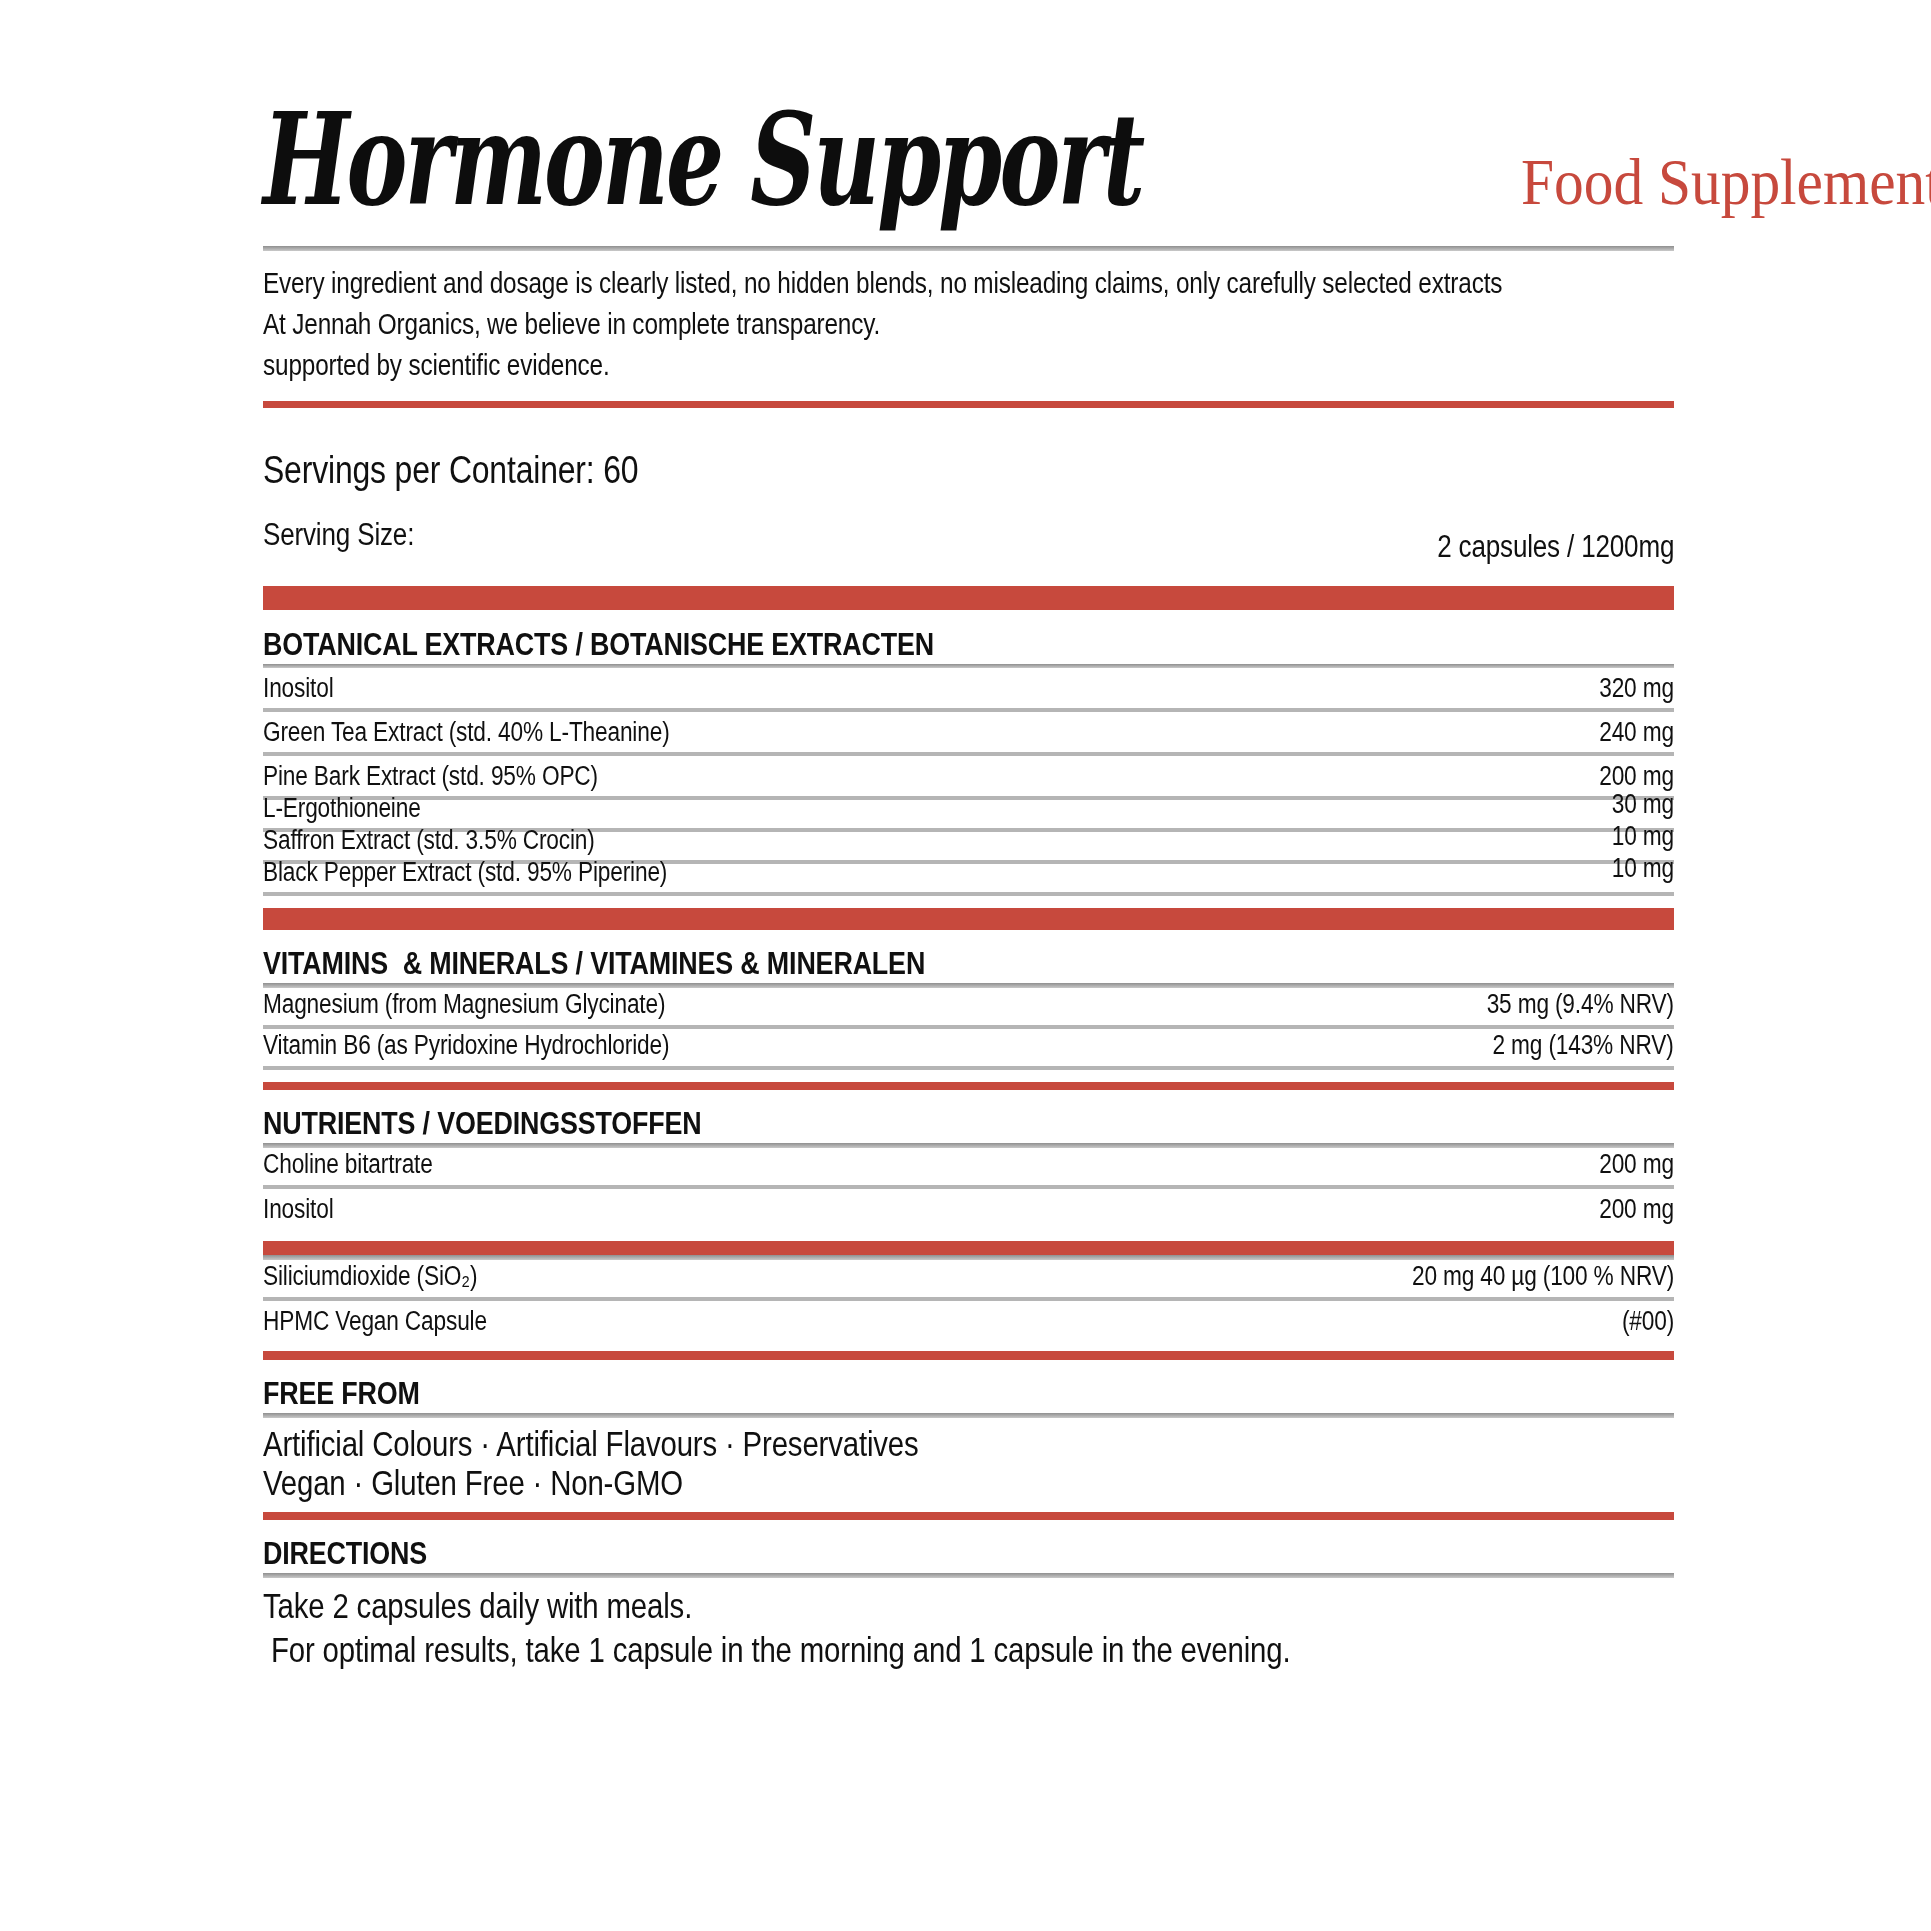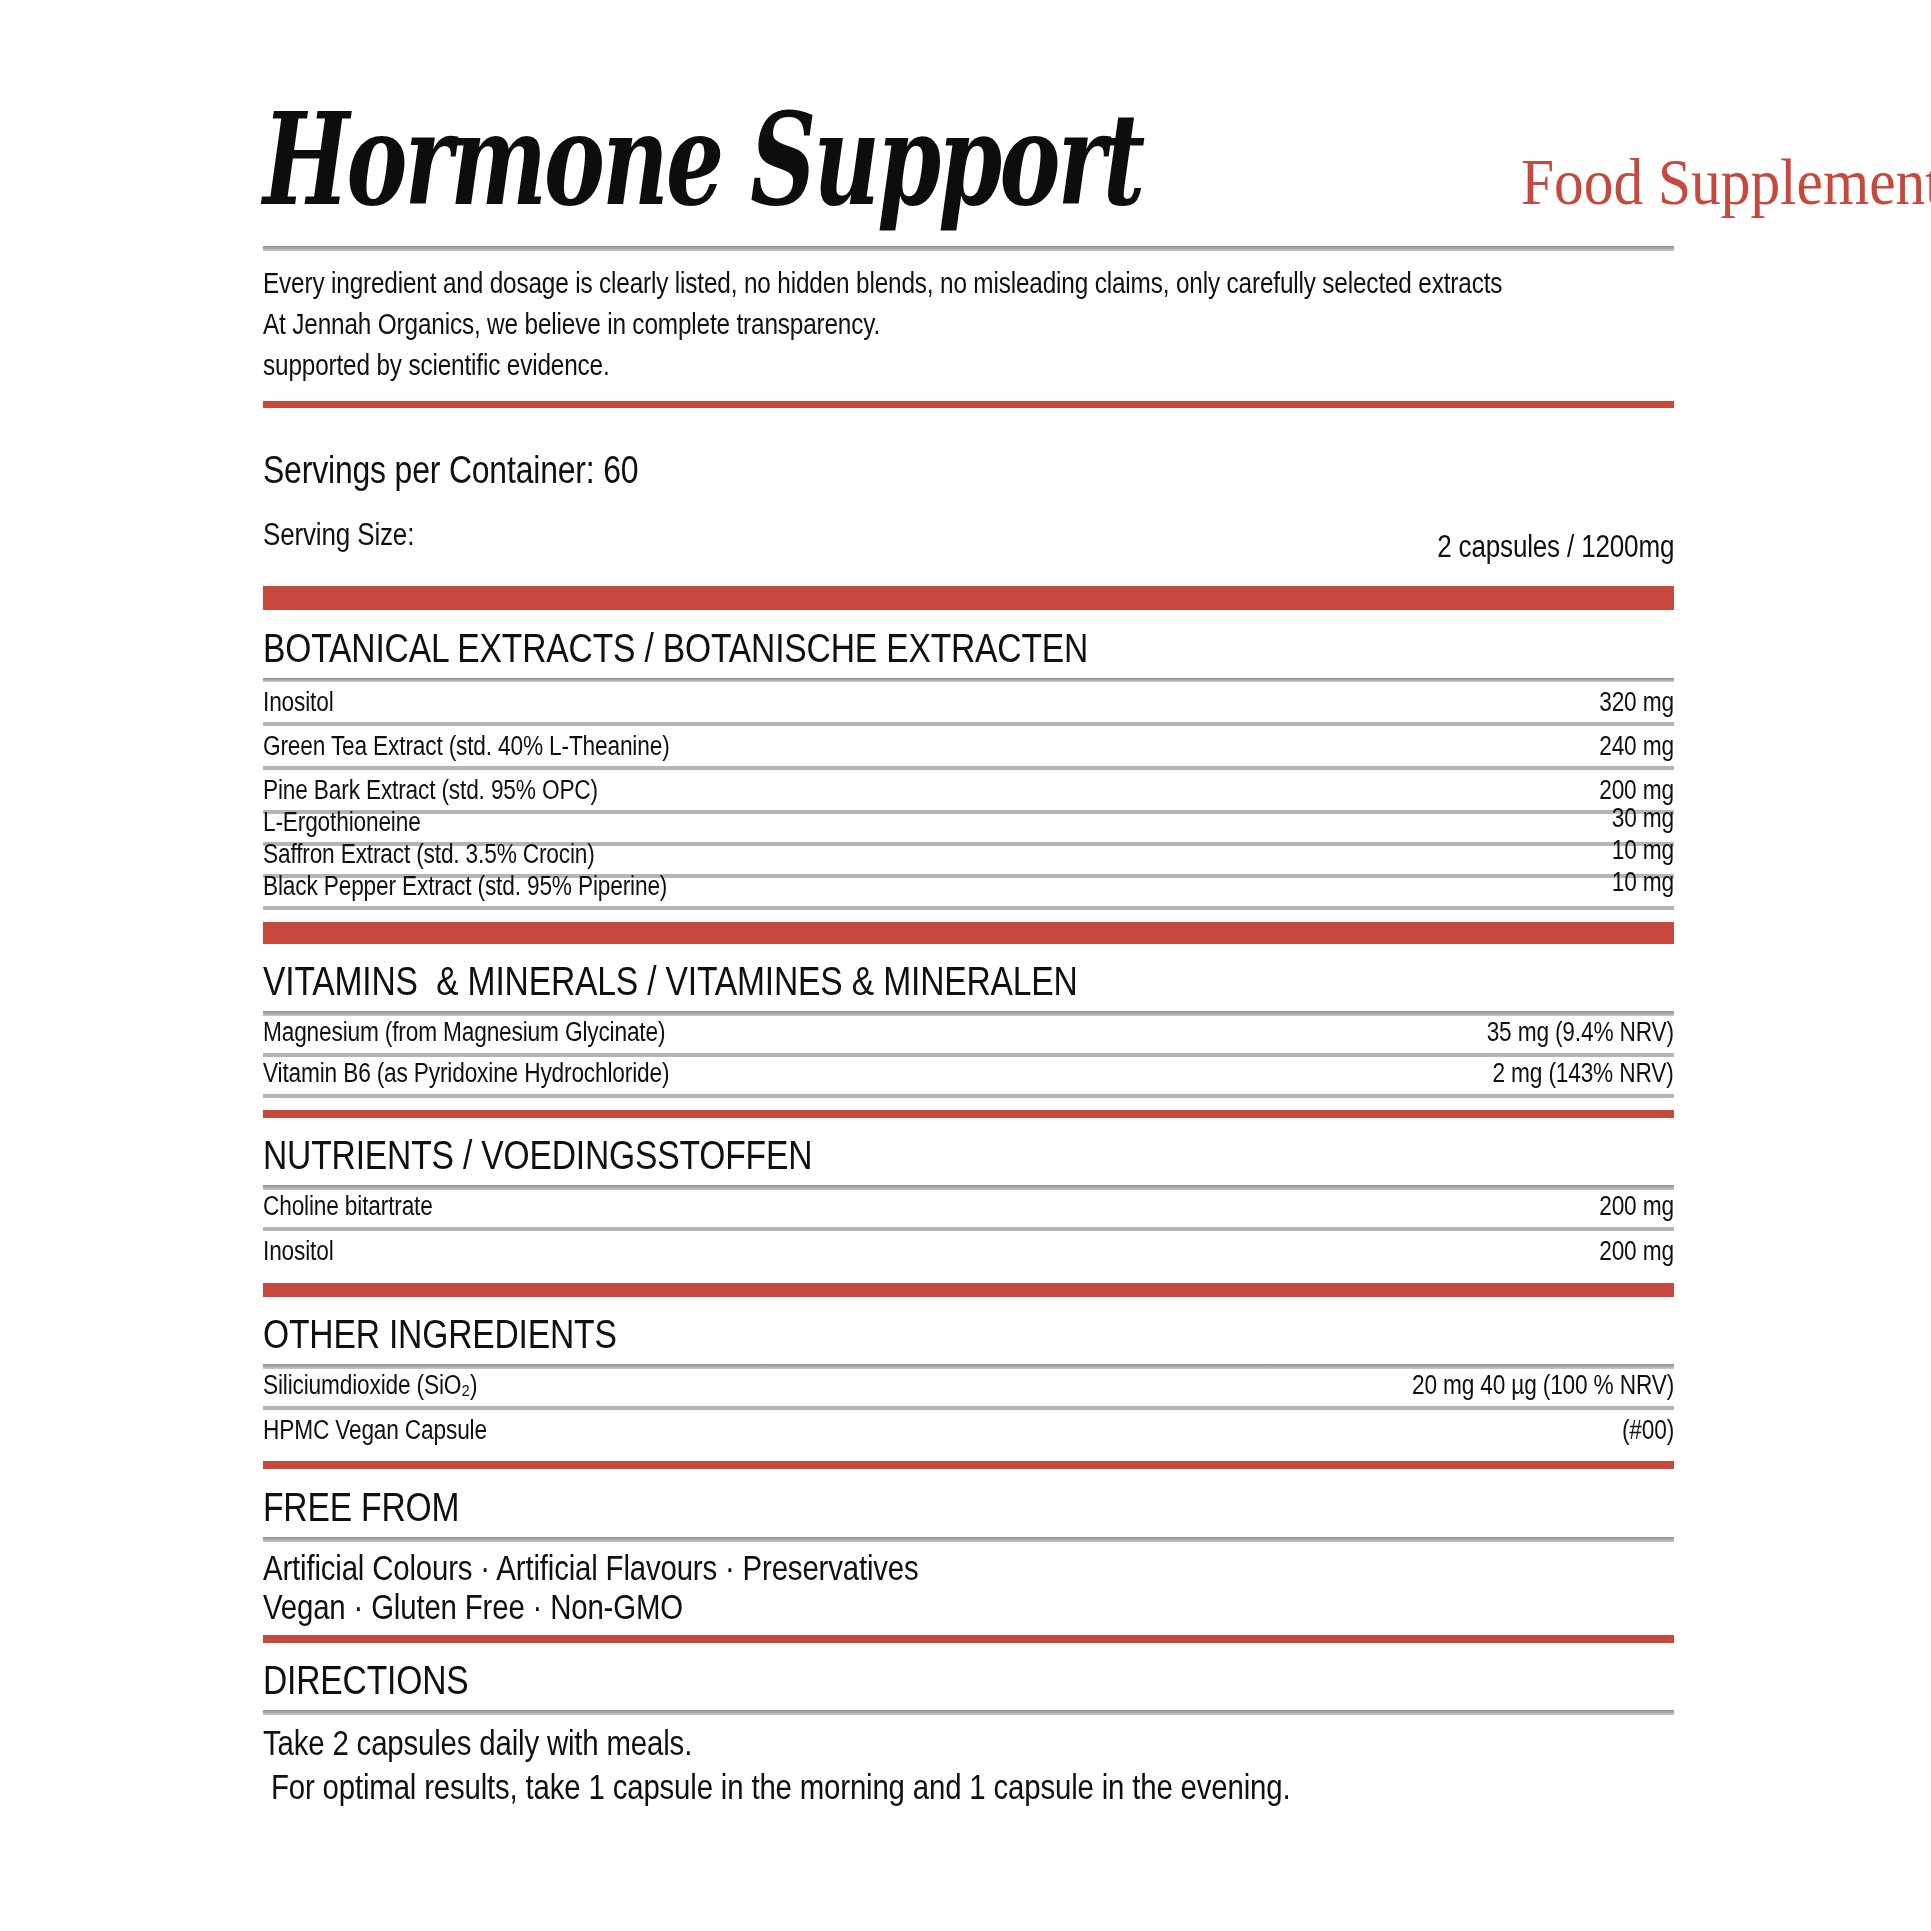--- a/index.html
+++ b/index.html
@@ -72,21 +72,21 @@
   .intro div { height:41px; }
 
   
   .facts-title { margin-top:19.3px; font-size:31px; font-weight:normal; }
   .servings    { margin-top:41px; font-size:38px; }
   .serving-size{ margin-top:25px; font-size:31px; position:relative; height:44px; }
   .serving-size .lab { position:absolute; left:0; top:0; }
   .serving-size .val { position:absolute; right:0; top:11.6px; }
 
   
-  .sec-title { margin-top:15.4px; font-size:40px; font-weight:normal; padding-bottom:7px; }
+  .sec-title { margin-top:15.4px; font-size:32px; font-weight:bold; padding-bottom:1px; }
   .row { position:relative; border-bottom:4.8px solid #b5b5b5; }
   .row .name { position:absolute; left:0;  bottom:4.8px; font-size:27px; }
   .row .val  { position:absolute; right:0; bottom:4.8px; font-size:27px; }
   .row-lg { height:44px; }
   .row-md { height:41px;text-decoration:underline; }
   .row-sm { height:32px; }
   .row-sm .val { bottom:8.7px; }
   .no-last .row:last-child { border-bottom:none; }
 
   
@@ -182,21 +182,20 @@
         <span class="val"><span class="cond condR">200 mg</span></span>
       </div>
       <div class="row row-md">
         <span class="name"><span class="cond">Inositol</span></span>
         <span class="val"><span class="cond condR">200 mg</span></span>
       </div>
     </div>
 
     <div class="rule-red bar-nutrients"></div>
 
-    <h3 class="sec-title"><span class="cond">OTHER INGREDIENTS</span></h3>
     <div class="rule-gray thin"></div>
     <div class="table no-last">
       <div class="row row-md">
         <span class="name"><span class="cond">Siliciumdioxide (SiO₂)</span></span>
         <span class="val"><span class="cond condR">20 mg 40 µg (100 % NRV)</span></span>
       </div>
       <div class="row row-md">
         <span class="name"><span class="cond">HPMC Vegan Capsule</span></span>
         <span class="val"><span class="cond condR">(#00)</span></span>
       </div>

